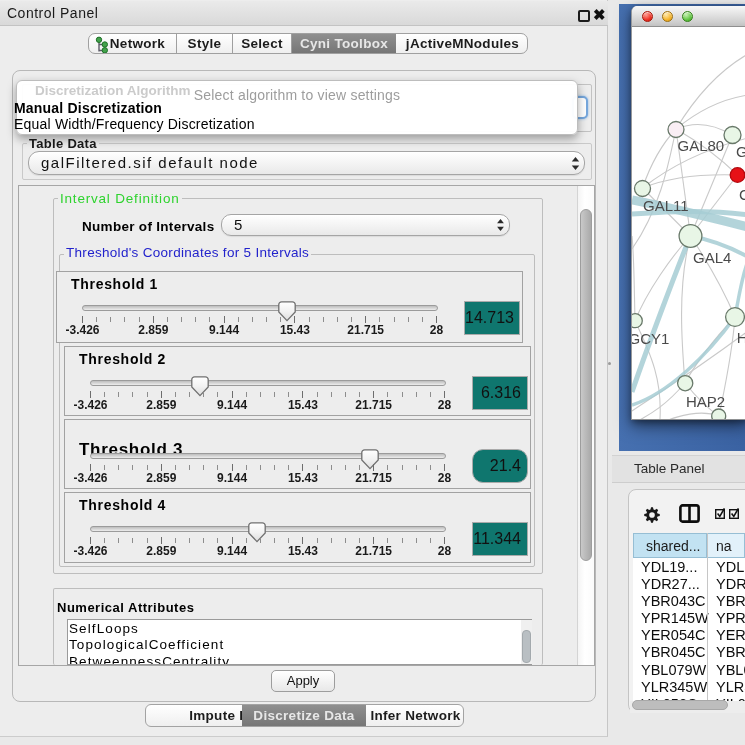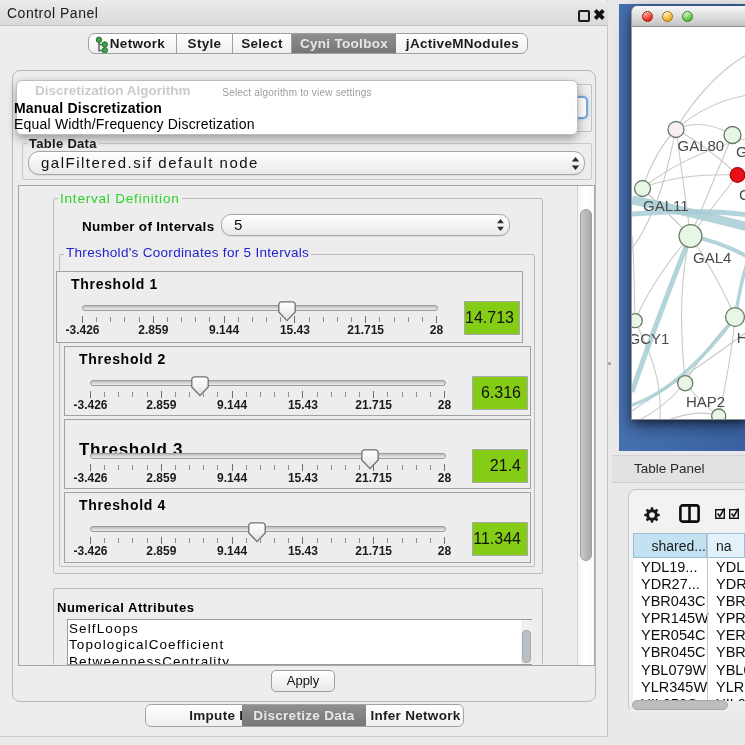--- a/index.html
+++ b/index.html
@@ -1,20 +1,20 @@
 <!DOCTYPE html>
 <html><head><meta charset="utf-8"><style>
 * { margin:0; padding:0; box-sizing:border-box; }
 html,body { width:745px; height:745px; overflow:hidden; }
 body { position:relative; font-family:"Liberation Sans",sans-serif; background:#e9e9e9; }
 .ab { position:absolute; }
 .thrbox { background:#ededed; border:1px solid #a2a2a2; }
 .track { height:6px; border-radius:3px; border:1px solid #9b9b9b; background:linear-gradient(#bdbdbd,#ededed); }
 .tlb { font-size:12px; font-weight:bold; text-align:center; color:#1a1a1a; }
-.vfield { width:56px; height:34px; background:#84cc16; border:1px solid #aaa; font-size:16px; text-align:right; line-height:32px; padding-right:6px; color:#111; }
+.vfield { width:56px; height:34px; background:#0f766e; border:1px solid #aaa; font-size:16px; text-align:right; line-height:32px; padding-right:6px; color:#111; }
 .combo { border:1px solid #a5a5a5; border-radius:11px; background:linear-gradient(#ffffff,#e9e9e9); box-shadow:inset 0 1px 0 #fff, 0 1px 1px rgba(0,0,0,.08); font-size:15px; letter-spacing:1.5px; color:#111; }
 .gtitle { font-size:13px; background:#ededed; padding:0 2px; white-space:nowrap; }
 .gbox { border:1px solid #bdbdbd; border-radius:2px; }
 .seg { font-size:13.5px; font-weight:bold; text-align:center; color:#1c1c1c; letter-spacing:0.3px; }
 .segsel { background:linear-gradient(#8f8f8f,#767676); color:#e7e7e7; }
 </style></head>
 <body>
 
 <div class="ab" style="left:0;top:0;width:608px;height:737px;background:#ededed;border-right:1px solid #c6c6c6;border-bottom:1px solid #cccccc;">
 
@@ -125,21 +125,21 @@
         </defs>
       </svg>
 <div class="ab" style="left:25px;top:45px;width:357px;height:5px;background:repeating-linear-gradient(to right,#8d8d8d 0 1px,transparent 1px 14.16px);"></div>
 <div class="ab" style="left:25px;top:44px;width:357px;height:7px;background:repeating-linear-gradient(to right,#6d6d6d 0 1px,transparent 1px 70.80px);"></div>
 <div class="ab tlb" style="left:-9.5px;top:51px;width:70px;">-3.426</div>
       <div class="ab tlb" style="left:61.3px;top:51px;width:70px;">2.859</div>
       <div class="ab tlb" style="left:132.1px;top:51px;width:70px;">9.144</div>
       <div class="ab tlb" style="left:202.9px;top:51px;width:70px;">15.43</div>
       <div class="ab tlb" style="left:273.7px;top:51px;width:70px;">21.715</div>
       <div class="ab tlb" style="left:344.5px;top:51px;width:70px;">28</div>
-<div class="ab vfield" style="left:407px;top:29px;">21.4</div>
+<div class="ab vfield" style="left:407px;top:29px;border-radius:11px;">21.4</div>
 </div>
   <div class="ab thrbox" style="left:64px;top:492px;width:467px;height:71px;">
 <div class="ab" style="left:14px;top:4px;font-weight:bold;font-size:14px;letter-spacing:0.7px;">Threshold 4</div>
 <div class="ab track" style="left:25px;top:33px;width:356px;"></div>
 <svg class="ab" style="left:182.9px;top:29px;" width="18" height="21" viewBox="0 0 18 21">
 <path d="M3.6,0.8 h10.8 a2.8,2.8 0 0 1 2.8,2.8 v7.3 L9,19.6 L0.8,10.9 v-7.3 a2.8,2.8 0 0 1 2.8,-2.8 z" fill="url(#thg4)" stroke="#6f6f6f" stroke-width="1.3"></path>
 <defs>
           <linearGradient id="thg4" x1="0" y1="0" x2="0" y2="1">
             <stop offset="0" stop-color="#ffffff"></stop>
             <stop offset="0.5" stop-color="#f2f2f2"></stop>
@@ -170,21 +170,21 @@
     <div class="ab seg" style="left:0;top:0;width:96px;height:21px;line-height:21px;border-right:1px solid #9f9f9f;margin-left:36px;">Impute Data</div>
     <div class="ab seg segsel" style="left:96px;top:0;width:124px;height:21px;line-height:21px;">Discretize Data</div>
     <div class="ab seg" style="left:220px;top:0;width:99px;height:21px;line-height:21px;">Infer Network</div>
   </div>
 
   <div class="ab gbox" style="left:22px;top:84px;width:570px;height:48px;border-color:#c2c2c2;"></div>
   <div class="ab" style="left:572px;top:96px;width:16px;height:23px;border:2px solid #76a7dc;border-radius:5px;background:#fff;box-shadow:0 0 3px #8cb5e2;"></div>
 
   <div class="ab" style="left:16px;top:80px;width:562px;height:55px;background:rgba(255,255,255,0.96);border:1px solid #bdbdbd;border-radius:6px;box-shadow:0 4px 10px rgba(0,0,0,0.35);"></div>
   <div class="ab" style="left:35px;top:83px;font-size:13.5px;font-weight:bold;color:#cbcbcb;">Discretization Algorithm</div>
-  <div class="ab" style="left:16px;top:87px;width:562px;text-align:center;font-size:10px;letter-spacing:0.2px;color:#9d9d9d;">Select algorithm to view settings</div>
+  <div class="ab" style="left:16px;top:87px;width:562px;text-align:center;font-size:14px;letter-spacing:0.2px;color:#9d9d9d;">Select algorithm to view settings</div>
   <div class="ab" style="left:14px;top:100px;font-size:14px;font-weight:bold;letter-spacing:0.2px;color:#000;">Manual Discretization</div>
   <div class="ab" style="left:14px;top:116px;font-size:14px;letter-spacing:0.2px;color:#000;">Equal Width/Frequency Discretization</div>
 </div>
 
 <div class="ab" style="left:619px;top:4px;width:126px;height:447px;background:linear-gradient(to right,#4670b0,#3a62a2);"></div>
 <div class="ab" style="left:608px;top:362px;width:3px;height:3px;background:#9a9a9a;border-radius:50%;"></div>
 
 <div class="ab" style="left:631px;top:6px;width:116px;height:414px;border-radius:6px 0 0 0;box-shadow:0 6px 16px rgba(0,0,0,0.5),1px 2px 6px rgba(0,0,0,0.35);background:#fff;overflow:hidden;border-left:1px solid #97999b;border-bottom:1px solid #8f9193;">
   <div class="ab" style="left:0;top:0;width:116px;height:21px;background:linear-gradient(#f8f8f8,#cfcfcf 80%,#c2c2c2);border-bottom:1px solid #8f8f8f;"></div>
   <div class="ab" style="left:10px;top:5px;width:11px;height:11px;border-radius:50%;background:radial-gradient(circle at 35% 30%,#ff9d92,#ee3226 60%,#c01205);border:1px solid #a31407;box-shadow:inset 0 1px 1px rgba(255,255,255,0.75);"></div>
@@ -261,21 +261,21 @@
   <line x1="10.5" y1="1.4" x2="10.5" y2="17.6" stroke="#0d0d0d" stroke-width="2.6"></line>
 </svg>
 <svg class="ab" style="left:715px;top:506px;" width="26" height="14" viewBox="0 0 26 14">
   <rect x="0.7" y="3.7" width="8.6" height="8.6" fill="none" stroke="#111" stroke-width="1.4"></rect>
   <path d="M2.6,7.6 l2.2,2.8 l4.6,-8" fill="none" stroke="#111" stroke-width="1.6"></path>
   <rect x="14.7" y="3.7" width="8.6" height="8.6" fill="none" stroke="#111" stroke-width="1.4"></rect>
   <path d="M16.6,7.6 l2.2,2.8 l4.6,-8" fill="none" stroke="#111" stroke-width="1.6"></path>
 </svg>
 
 <div class="ab" style="left:633px;top:533px;width:112px;height:168px;background:#fff;overflow:hidden;">
-  <div class="ab" style="left:0;top:0;width:74px;height:25px;background:#c2e2f2;border:1px solid #96bed4;font-size:14px;text-align:right;line-height:25px;color:#1b1b1b;padding-left:12px;">shared...</div>
+  <div class="ab" style="left:0;top:0;width:74px;height:25px;background:#c2e2f2;border:1px solid #96bed4;font-size:14px;text-align:left;line-height:25px;color:#1b1b1b;padding-left:12px;">shared...</div>
   <div class="ab" style="left:74px;top:0;width:38px;height:25px;background:#e2f1fa;border:1px solid #96bed4;border-left:none;font-size:14px;line-height:25px;padding-left:9px;color:#1b1b1b;">na</div>
   <div class="ab" style="left:8px;top:26px;font-size:14.5px;line-height:17.1px;color:#0d0d0d;white-space:pre;">YDL19...
 YDR27...
 YBR043C
 YPR145W
 YER054C
 YBR045C
 YBL079W
 YLR345W
 YIL052C</div>

